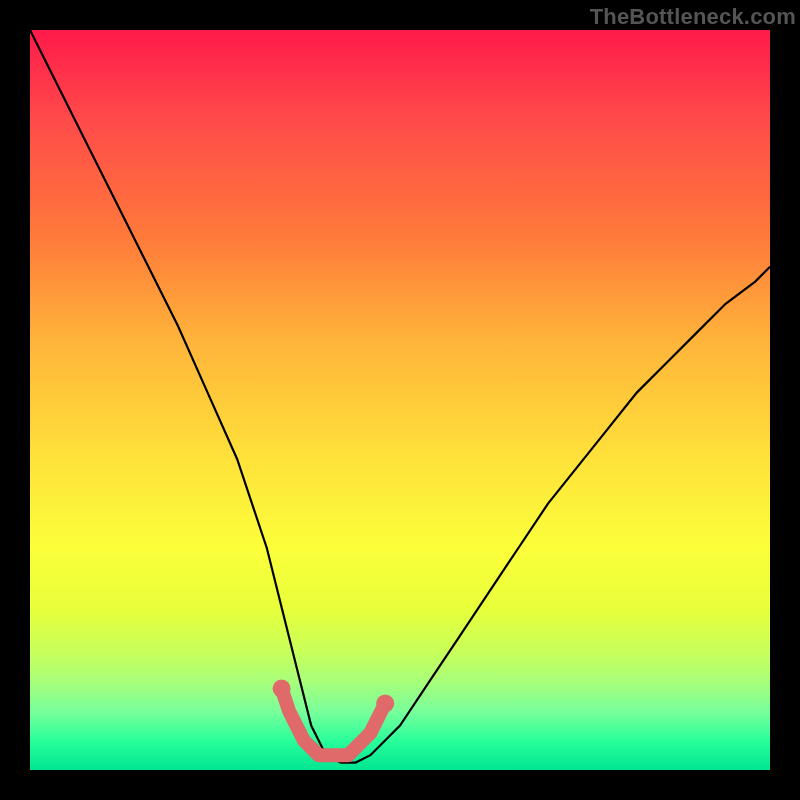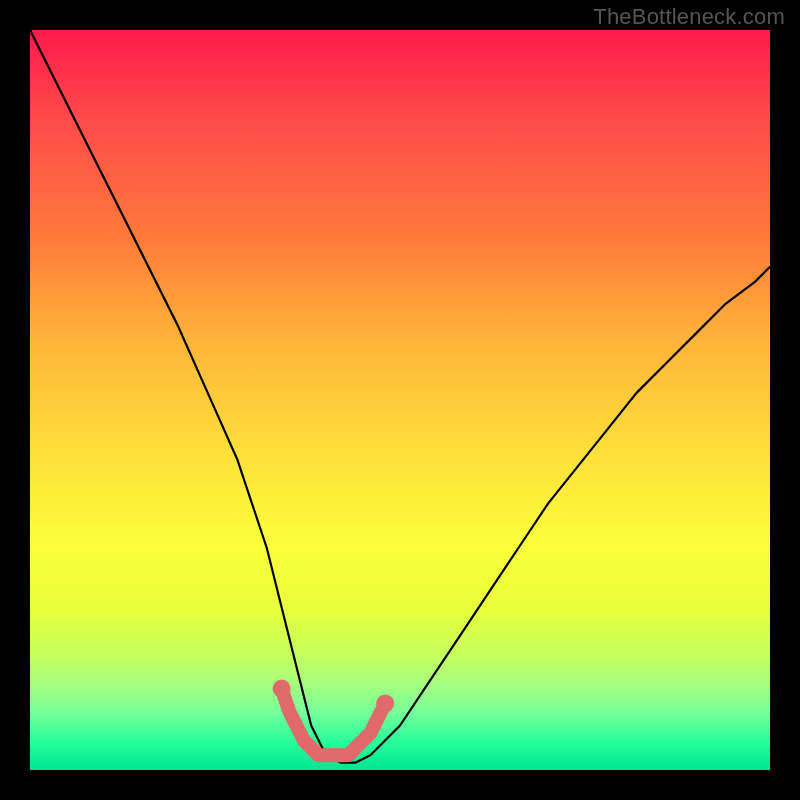--- a/index.html
+++ b/index.html
@@ -36,24 +36,24 @@
       #c8ff5a 84%,
       #a8ff7a 88%,
       #7aff9a 92%,
       #2aff9a 96%,
       #00e592 100%
     );
   }
   .watermark {
     position: absolute;
     top: 4px;
-    right: 15px;
+    right: 4px;
     color: #555;
     font-size: 22px;
-    font-weight: 400;
+    font-weight: 700;
     letter-spacing: 0.2px;
     user-select: none;
   }
   svg.curve {
     position: absolute;
     left: 0;
     top: 0;
     width: 740px;
     height: 740px;
     overflow: visible;

